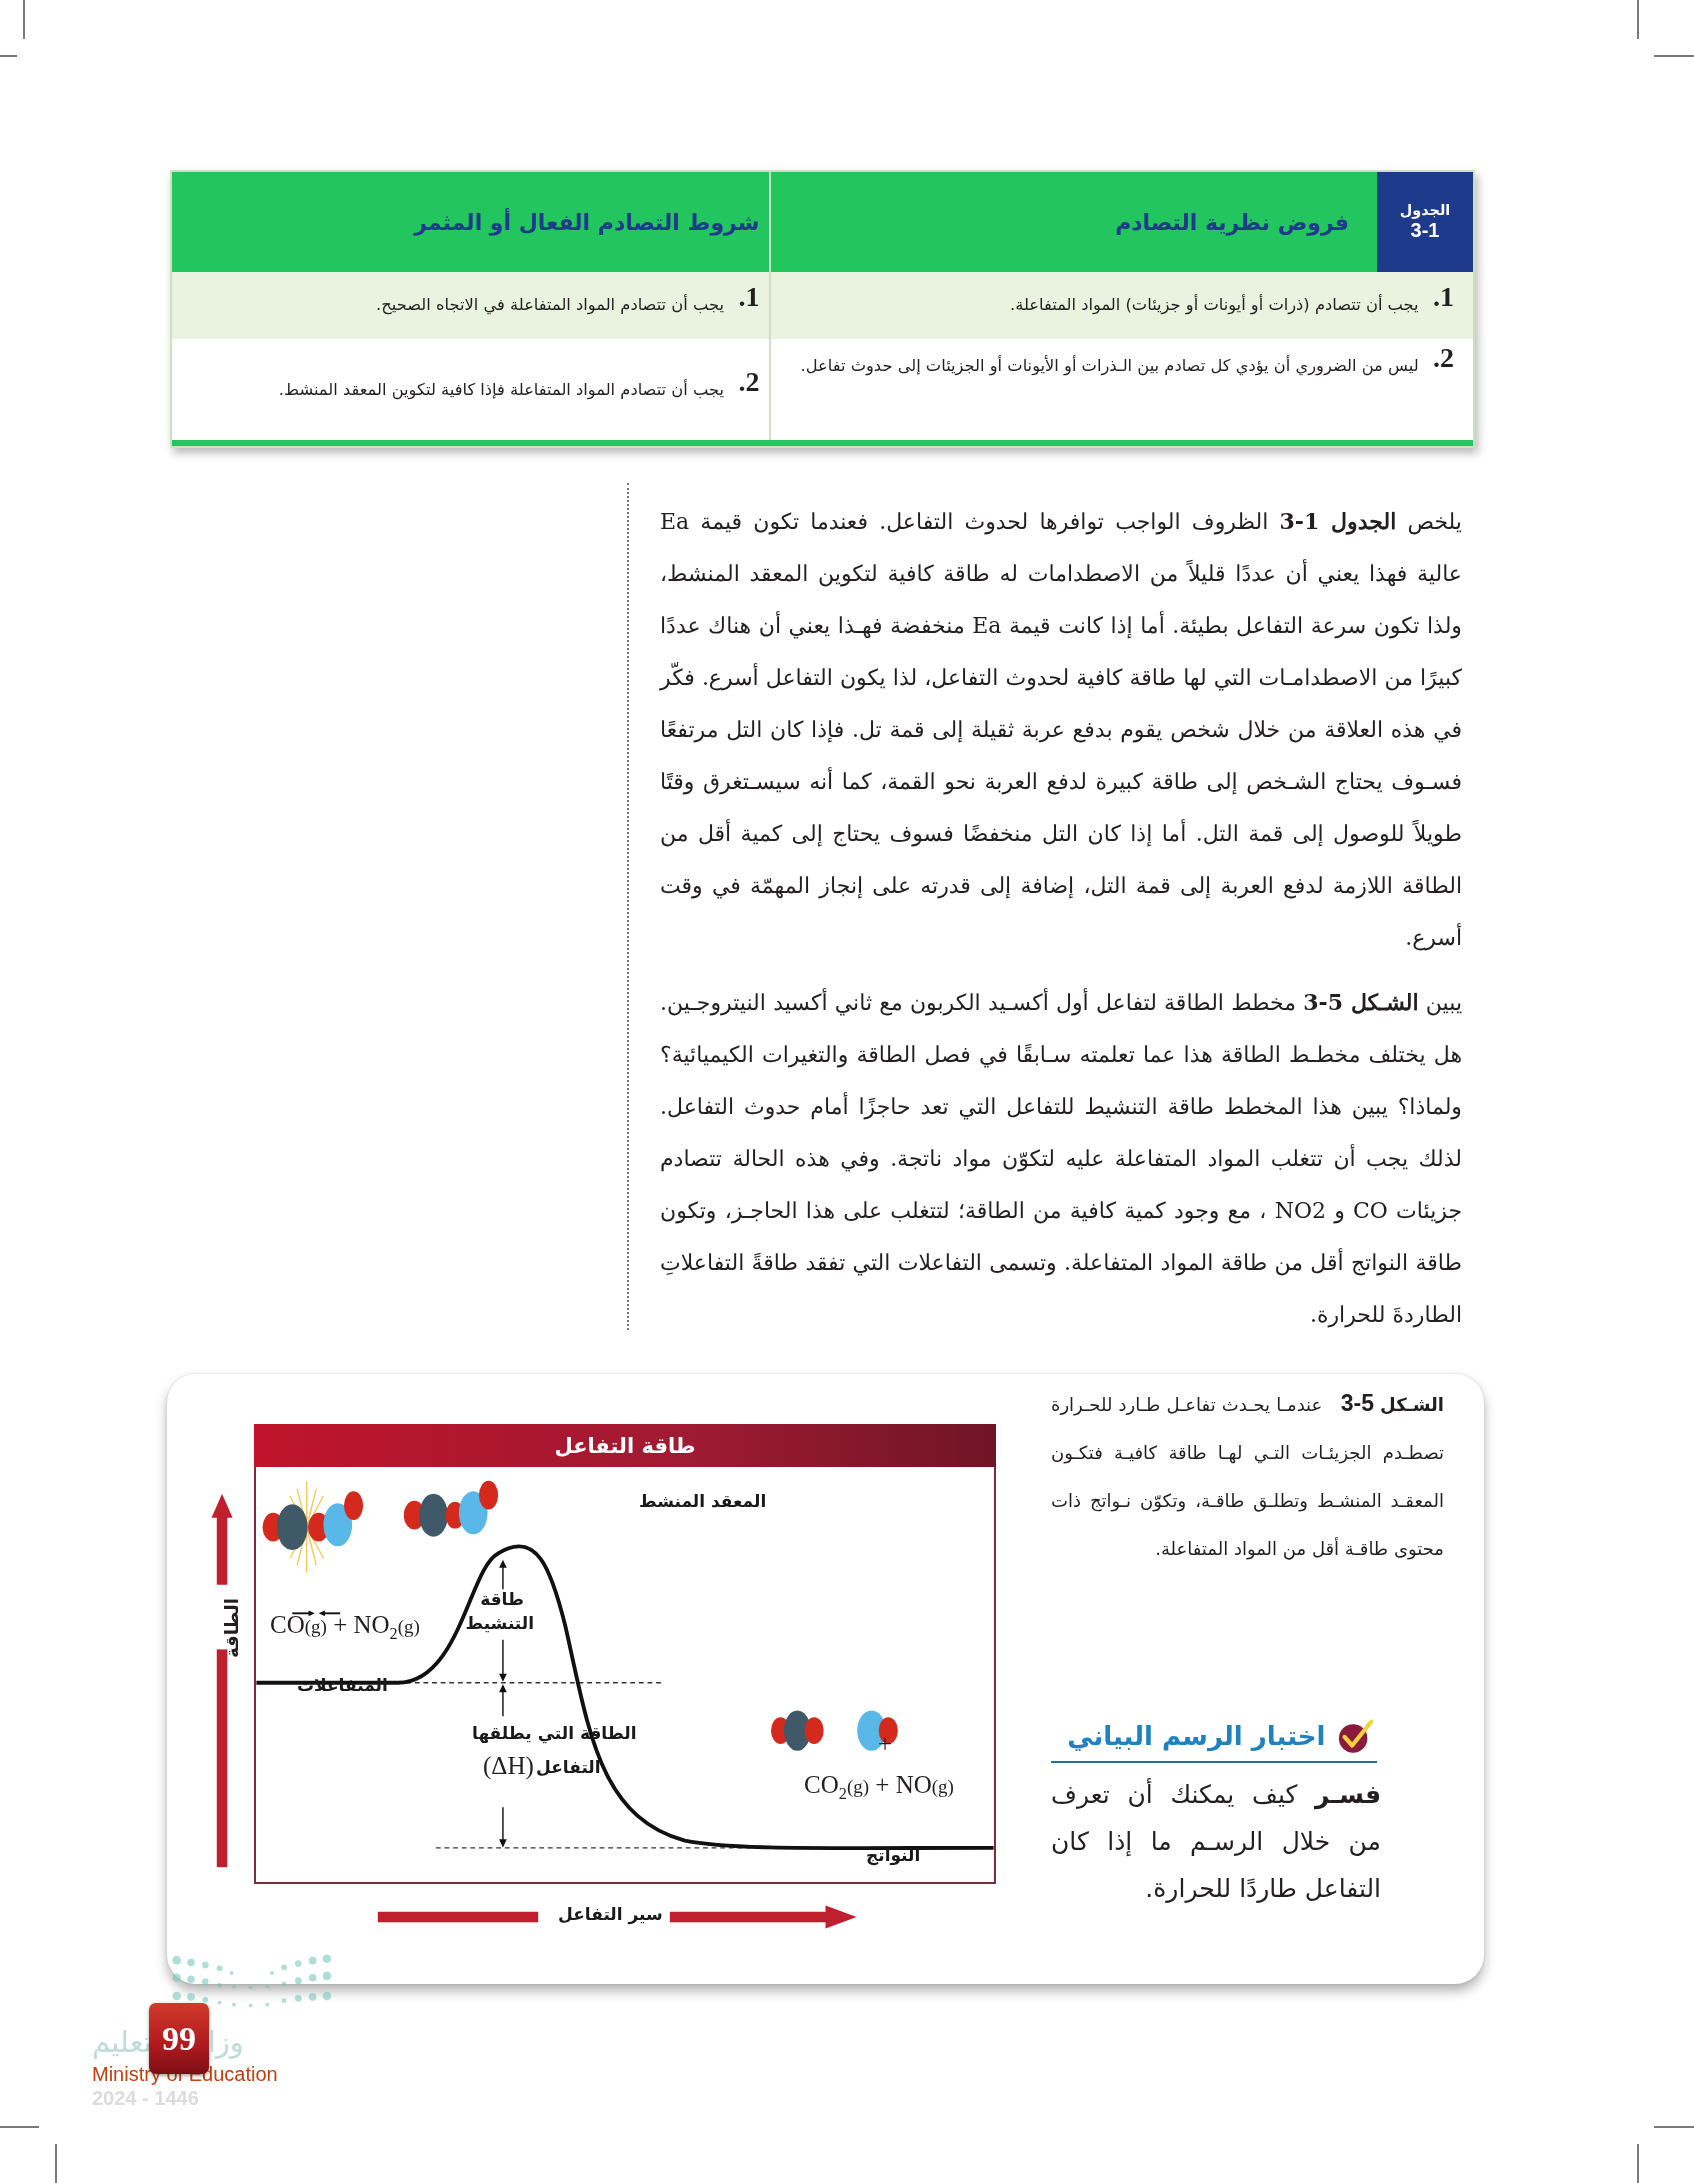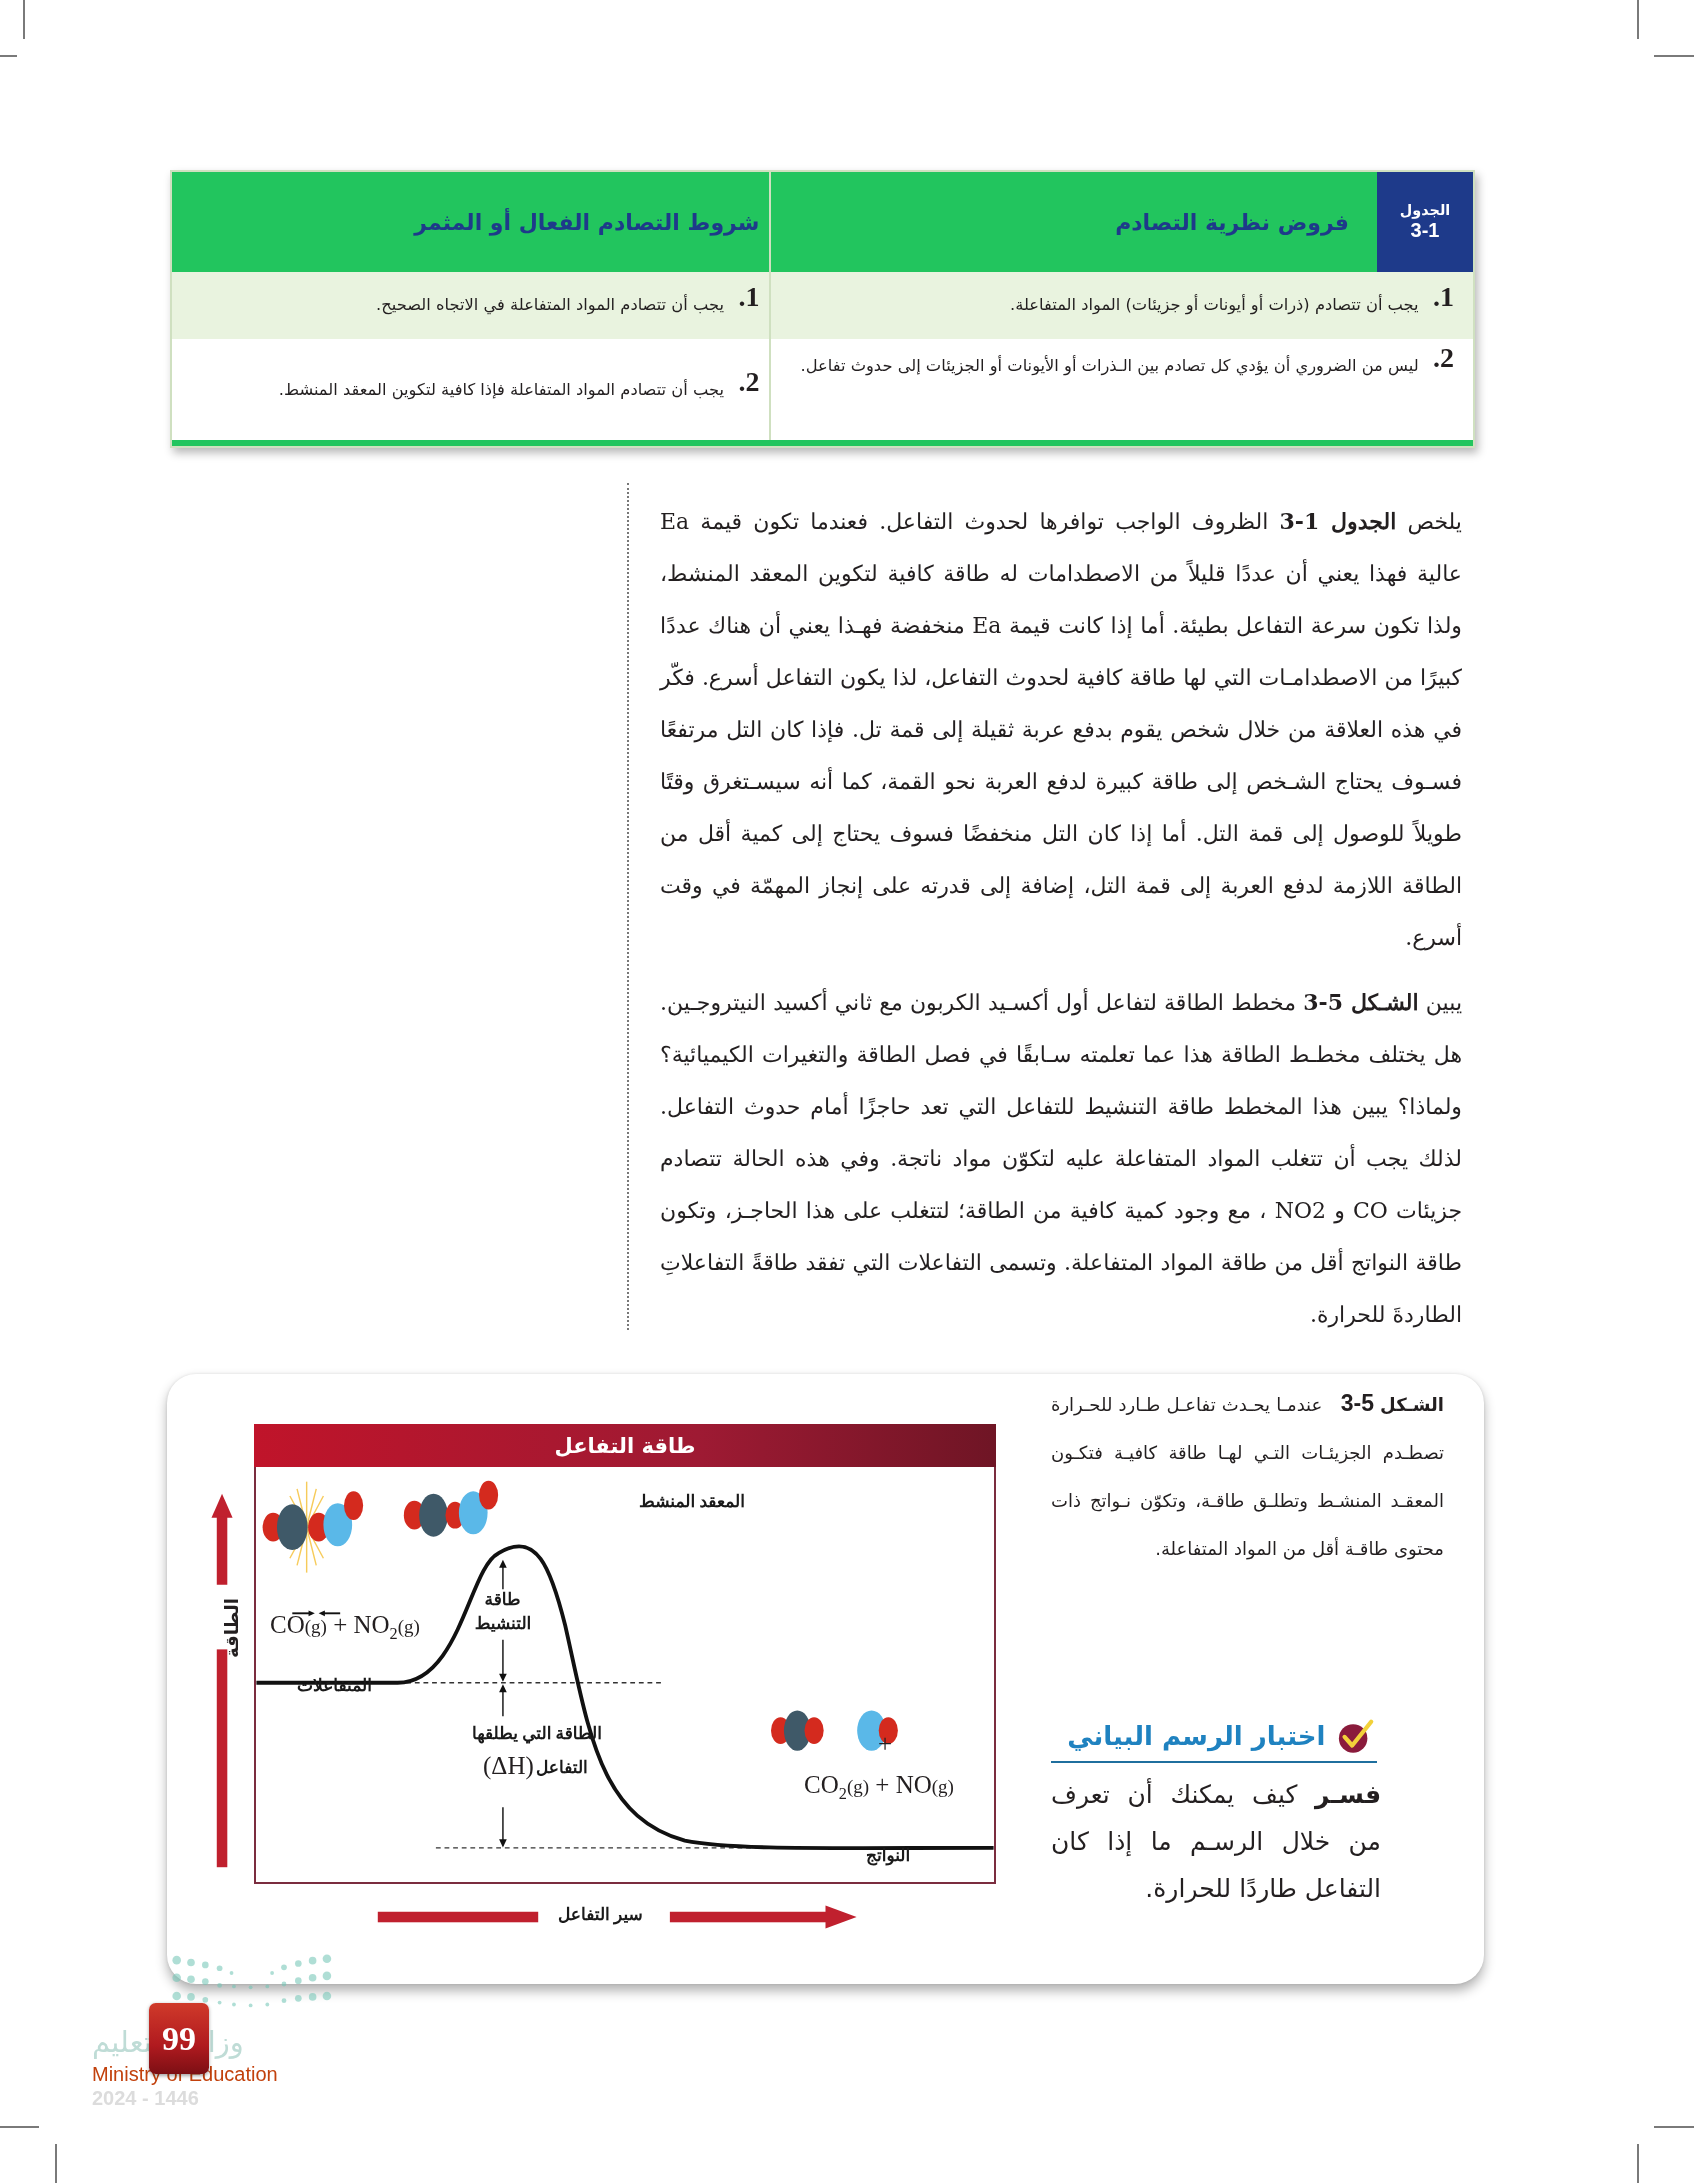--- a/index.html
+++ b/index.html
@@ -58,21 +58,21 @@
   .diagram {
     position:absolute; left:254px; top:1424px; width:742px; height:460px;
     border:2.4px solid #7b2d3f; border-top:none; box-sizing:border-box; background:#fff;
   }
   .diagram-title {
     position:absolute; left:254px; top:1424px; width:742px; height:43px;
     background:linear-gradient(90deg,#c0142a 0%,#9e1a33 60%,#6f1525 100%);
     color:#fff; font-size:21px; font-weight:bold; direction:rtl;
     display:flex; align-items:center; justify-content:center;
   }
-  .dlabel { position:absolute; font-size:17px; font-weight:bold; color:#1a1a1a; direction:rtl; white-space:nowrap;font-family:Liberation Serif, serif; }
+  .dlabel { position:absolute; font-size:17px; font-weight:bold; color:#1a1a1a; direction:rtl; white-space:nowrap; }
   .chem { position:absolute; font-family:"Liberation Serif", serif; font-size:25px; color:#231f20; white-space:nowrap; }
   .chem sub { font-size:16.3px; }
 
   .caption { position:absolute; left:1051px; top:1379px; width:393px; direction:rtl; font-size:18px; line-height:48px; text-align:justify; color:#231f20; }
   .caption b { font-weight:bold; }
   .caption .fnum { font-family:"Liberation Sans", sans-serif; font-size:23px; font-weight:bold; }
   .check-head {
     position:absolute; left:1051px; top:1711px; width:326px; height:50px;
     border-bottom:2.4px solid #1f6f9e; direction:rtl;
     display:flex; align-items:center;

